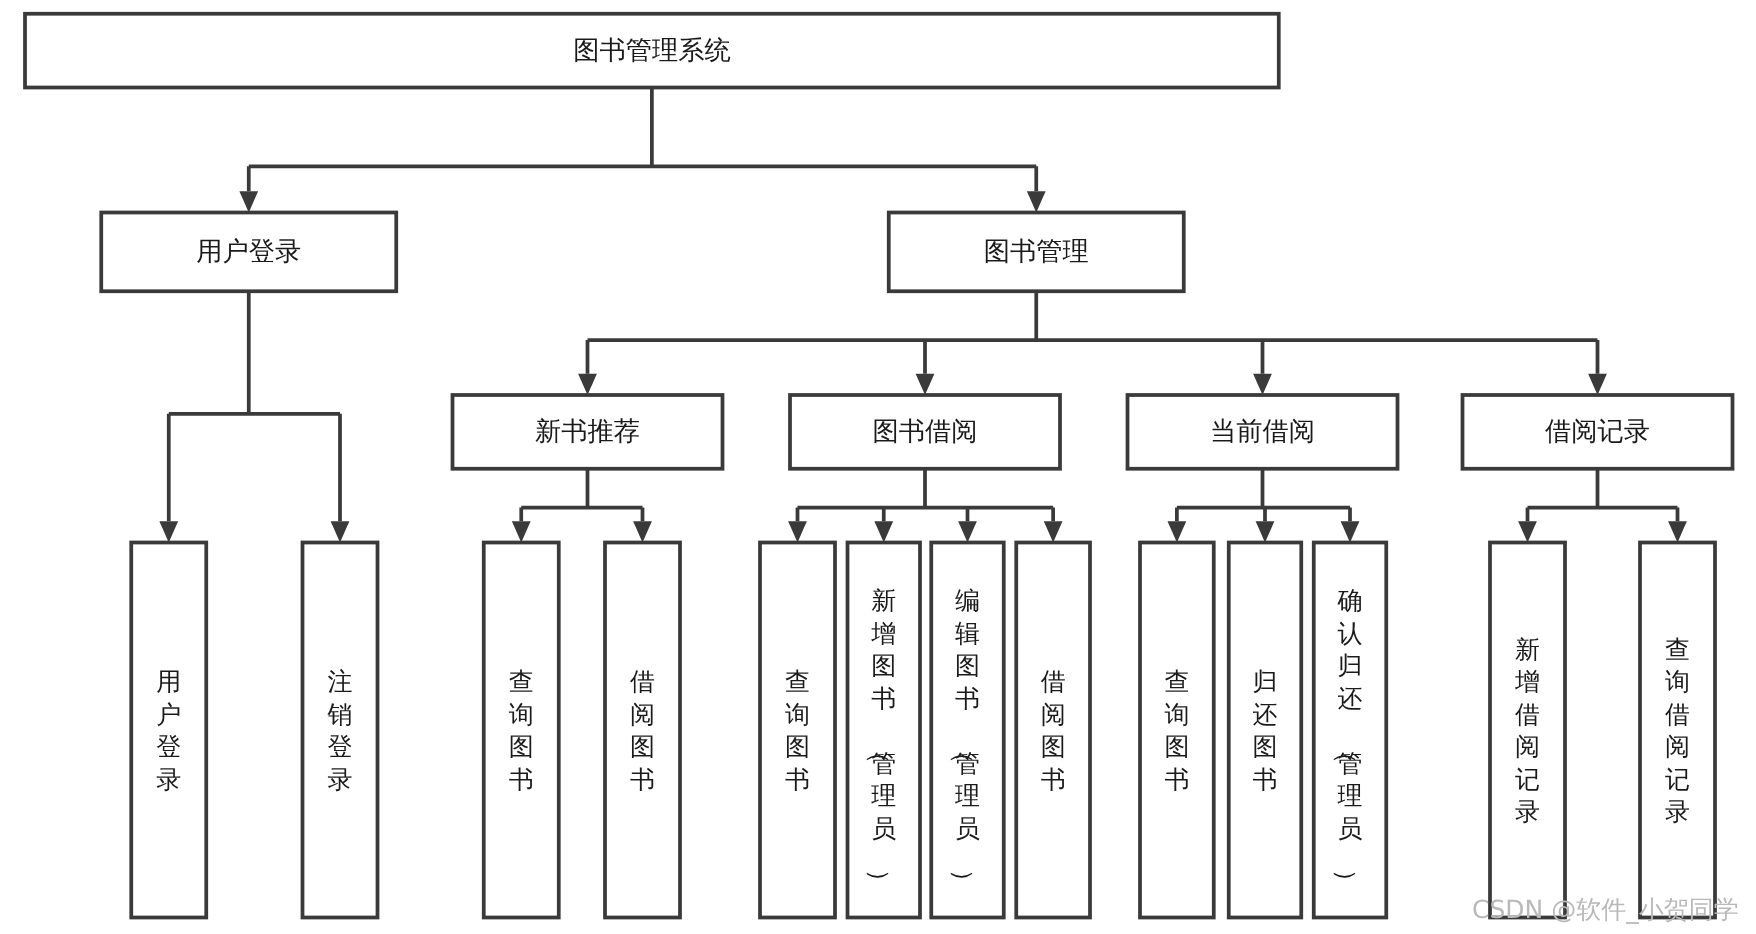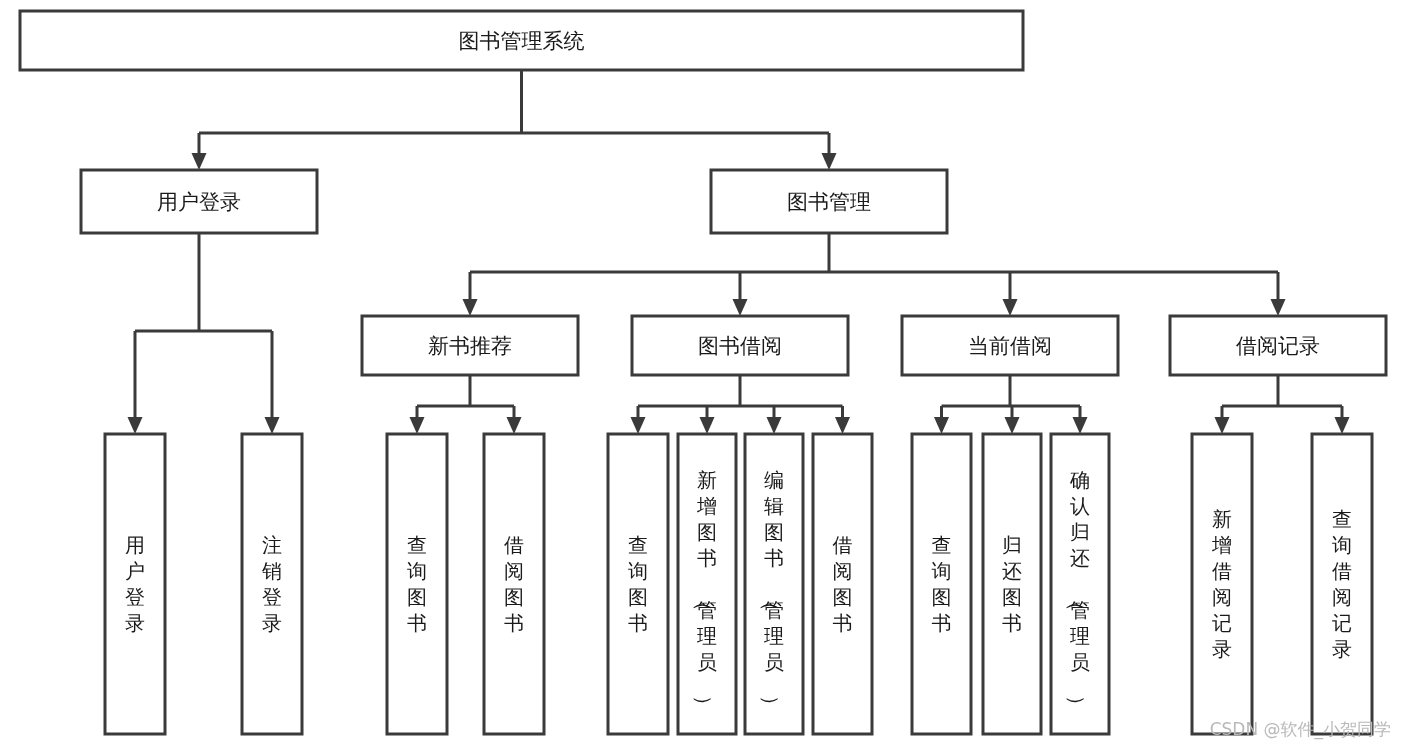--- a/index.html
+++ b/index.html
@@ -55,21 +55,21 @@
     fill: #1a1a1a;
     font-family: "DejaVu Sans", "Liberation Sans", sans-serif;
     font-size: 20px;
     text-anchor: middle;
   }
   .watermark {
     position: absolute;
     right: 14px;
     bottom: 6px;
     font-family: "DejaVu Sans", "Liberation Sans", sans-serif;
-    font-size: 17px;
+    font-size: 20px;
     color: #b9b9b9;
     white-space: nowrap;
     user-select: none;
     pointer-events: none;
   }
 </style>
 </head>
 <body>
 
 <div id="diagram-root">

